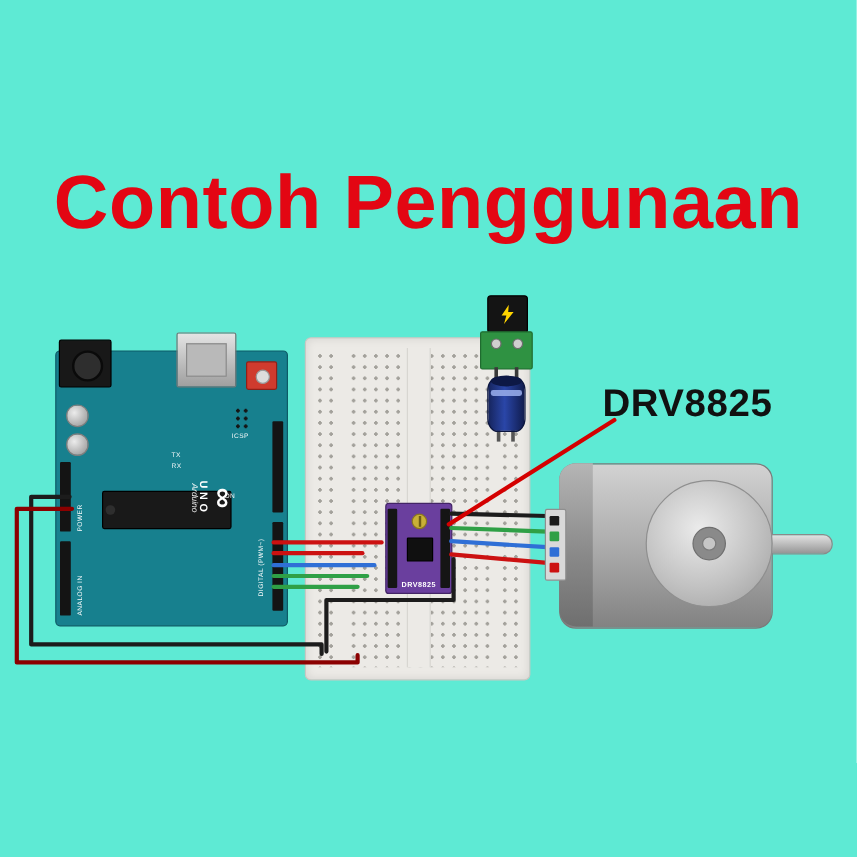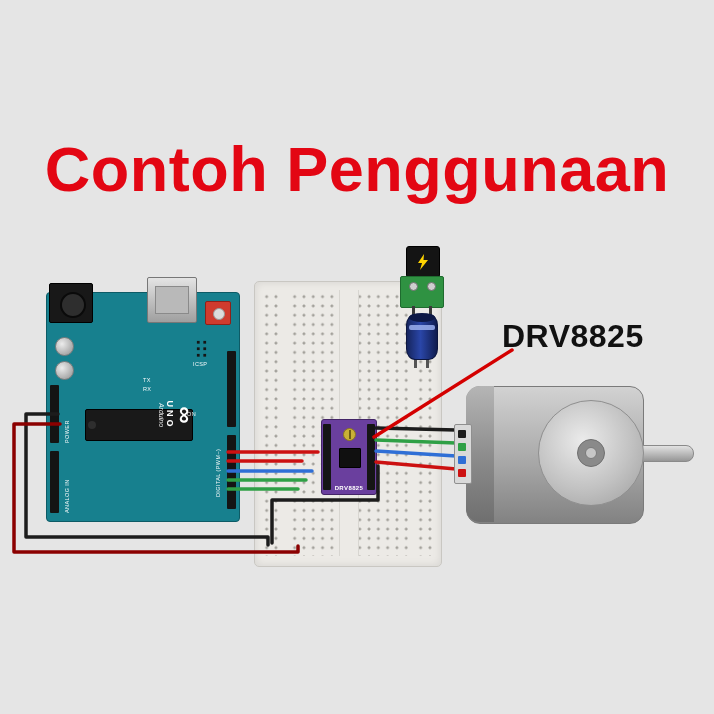--- a/index.html
+++ b/index.html
@@ -1,16 +1,16 @@
 <!DOCTYPE html>
 <html style="--c-title: #e30613; --c-arduino-board: #17808e; --c-module-board: #6a3f9e; --c-power-pcb: #2f9242; --c-capacitor-body: #2a46a8; --c-callout-line: #d40000; --c-wire-red: #cc1111; --c-wire-dark-red: #8b0000; --c-wire-black: #1c1c1c; --c-wire-blue: #2f6fd6; --c-wire-green: #2fa046; --c-motor-body: #a8a8a8;"><head>
 <meta charset="utf-8">
 <style>
   html,body{margin:0;padding:0;background:#fff;}
-  .canvas{position:relative;width:714px;height:714px;background:#e5e5e5;overflow:hidden;
+  .canvas{position:relative;width:714px;height:714px;background:#5eead4;overflow:hidden;
           font-family:"Liberation Sans",sans-serif;}
   .canvas [data-name]{position:absolute;}
   
   .title{left:0;top:136px;width:714px;text-align:center;font-size:63px;font-weight:800;
          letter-spacing:0.5px;color:var(--c-title,#e30613);line-height:1.05;}
   
   .arduino{left:46px;top:292px;width:192px;height:228px;background:var(--c-arduino-board,#17808e);
            border:1px solid #0d5b66;border-radius:4px;z-index:2;}
   .usb{left:100px;top:-16px;width:48px;height:44px;background:linear-gradient(180deg,#e4e4e4,#9f9f9f);
        border:1px solid #777;border-radius:2px;}

